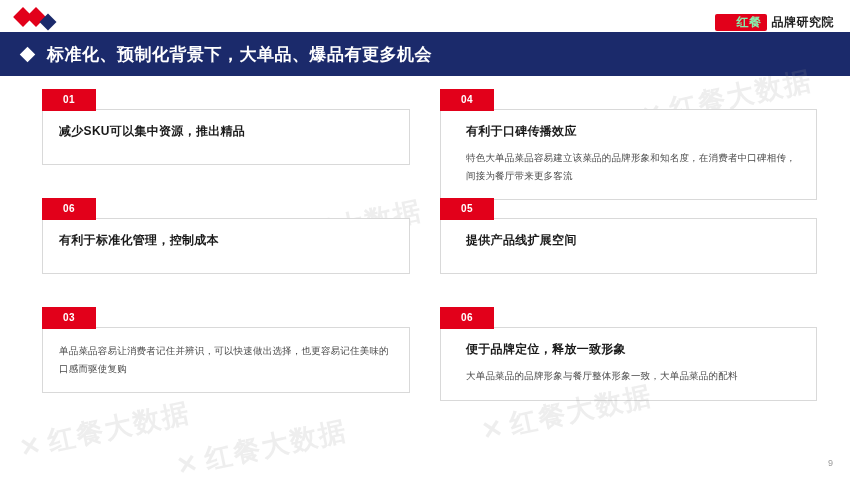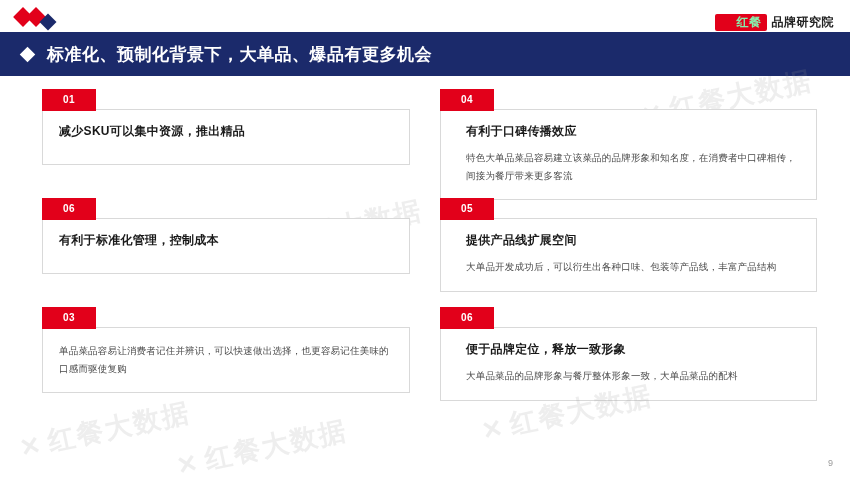--- a/index.html
+++ b/index.html
@@ -224,21 +224,20 @@
     <div class="card-body">
       <p class="card-title">有利于口碑传播效应</p>
       <p class="card-text">特色大单品菜品容易建立该菜品的品牌形象和知名度，在消费者中口碑相传，间接为餐厅带来更多客流</p>
     </div>
   </div>
 
   <div class="card col-r row-2">
     <div class="num">05</div>
     <div class="card-body">
       <p class="card-title">提供产品线扩展空间</p>
-      <p class="card-text">大单品开发成功后，可以衍生出各种口味、包装等产品线，丰富产品结构</p>
     </div>
   </div>
 
   <div class="card col-r row-3">
     <div class="num">06</div>
     <div class="card-body">
       <p class="card-title">便于品牌定位，释放一致形象</p>
       <p class="card-text">大单品菜品的品牌形象与餐厅整体形象一致，大单品菜品的配料</p>
     </div>
   </div>

